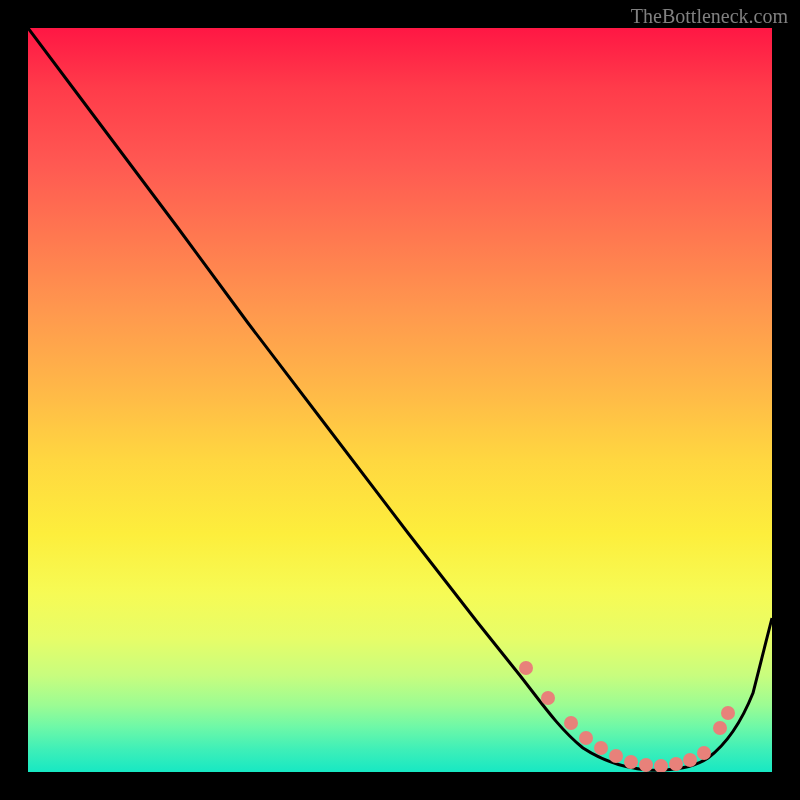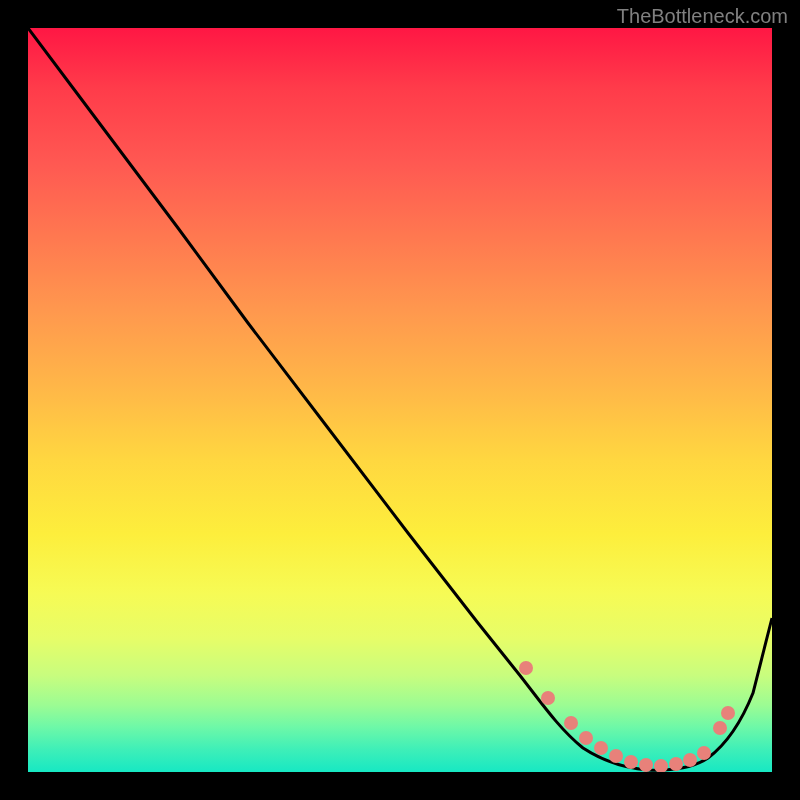--- a/index.html
+++ b/index.html
@@ -6,20 +6,21 @@
       margin: 0;
       padding: 0;
       background: #000;
       font-family: Arial, sans-serif;
     }
     .container {
       position: relative;
       width: 800px;
       height: 800px;
       background: #000;
+      font-family: Liberation Serif, serif;
     }
     .attribution {
       position: absolute;
       top: 5px;
       right: 12px;
       color: #808080;
       font-size: 20px;
       font-weight: normal;
     }
     .chart-area {

